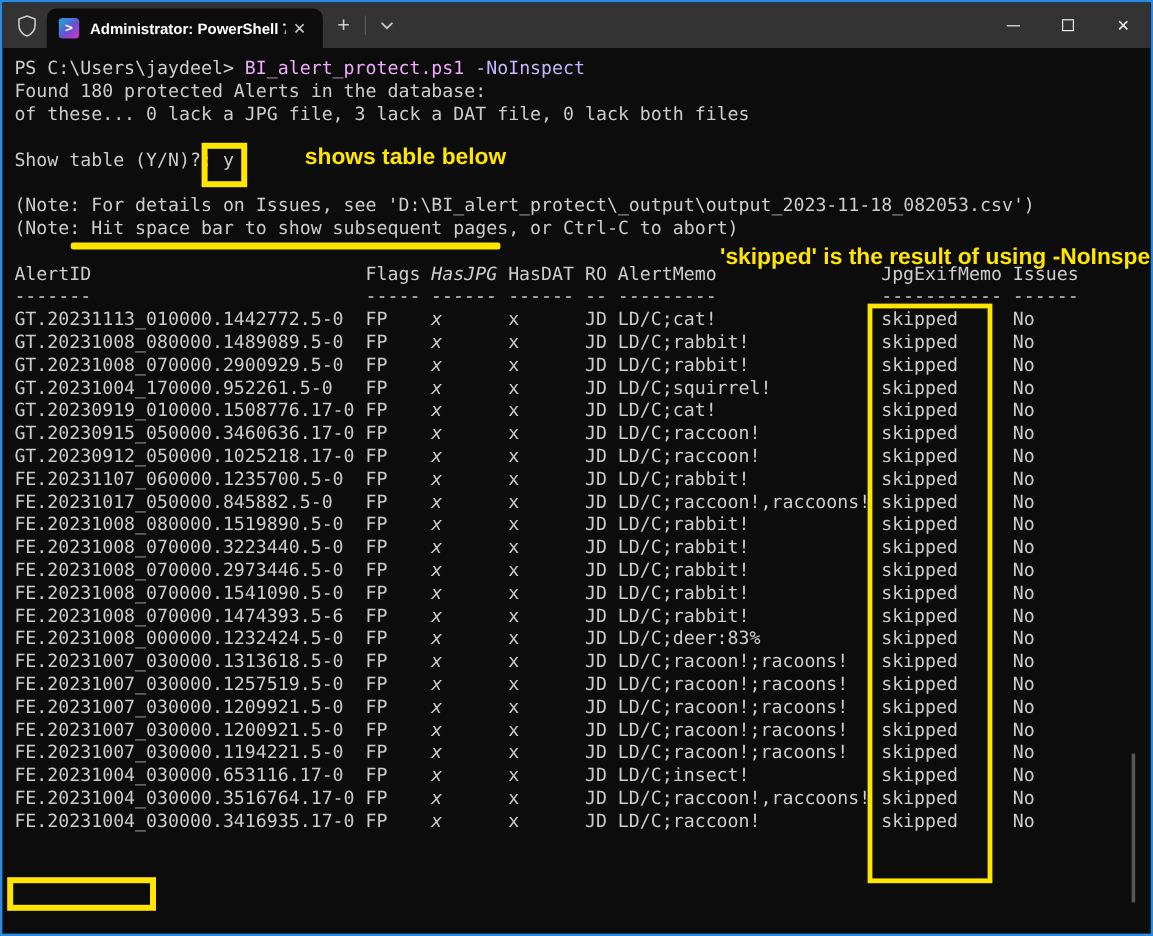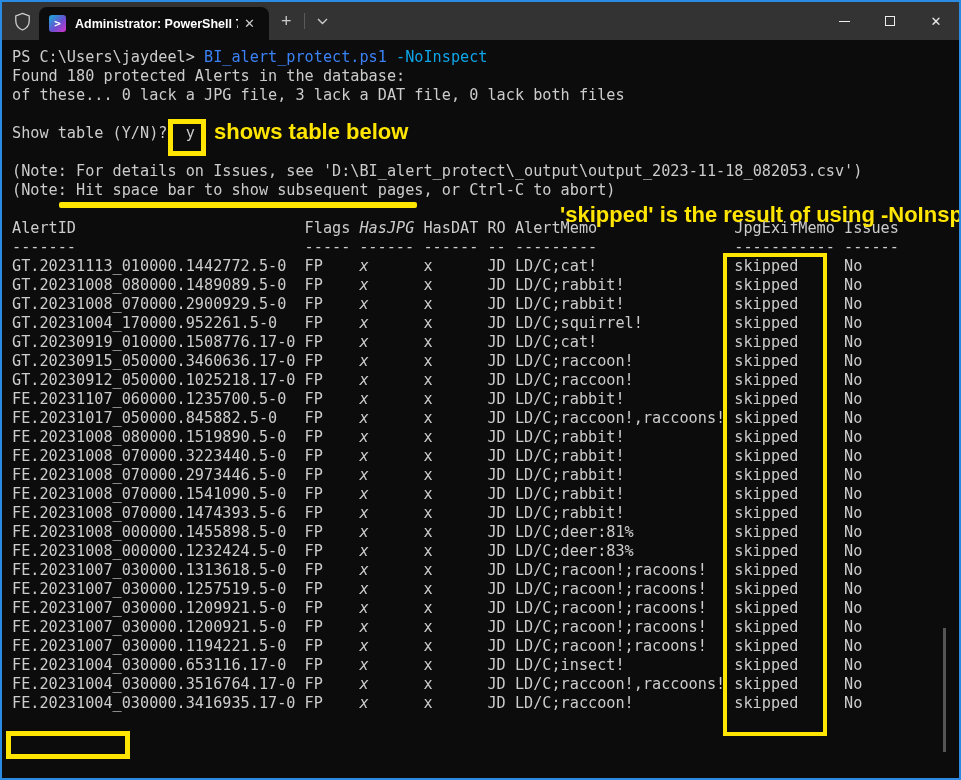--- a/index.html
+++ b/index.html
@@ -35,30 +35,30 @@
   .dropdown-btn { display:flex; align-items:center; padding:0 12px; }
   .win-controls { margin-left:auto; display:flex; }
   .win-btn { width:46px; display:flex; align-items:center; justify-content:center; color:#ededed; }
   .maximize-glyph { width:10px; height:10px; border:1px solid #ededed; }
   .min-glyph { width:11px; height:1px; background:#ededed; }
   .close-glyph { font-size:13px; }
   
   .terminal { position:relative; height:738px; color:#cccccc;
     font-size:15.2px; line-height:19px; padding:8px 0 0 10px; }
   .tline { height:19px; white-space:pre; }
-  .cmd { color:#3b82f6; }
-  .param { color:#0ea5e9; }
+  .cmd { color:#f0abfc; }
+  .param { color:#c4b5fd; }
   .cell { display:inline-block; white-space:pre; vertical-align:top; }
   .c-alertid { width:32ch; } .c-flags { width:6ch; } .c-hasjpg { width:7ch;font-style:italic; }
   .c-hasdat { width:7ch; } .c-ro { width:3ch; } .c-memo { width:24ch; }
   .c-exif { width:12ch; } .c-issues { width:6ch; }
   
   .ann { position:absolute; font-family:"Liberation Sans", sans-serif; }
   .ann-box { position:absolute; border:5px solid #ffe500; }
-  .ann-text { color:#ffe500; font-size:22px; font-weight:bold; white-space:nowrap; }
+  .ann-text { color:#ffe500; font-size:19px; font-weight:bold; white-space:nowrap;margin-left:40px; }
   .ann-underline { position:absolute; background:#ffe500; height:6px; border-radius:2px; }
   .ann-colbox { border-width:4px; }
   .scrollbar-thumb { position:absolute; width:3px; background:#555555; }
 </style>
 </head>
 <body>
 
 <div class="window">
 
   <div class="titlebar">
@@ -110,21 +110,20 @@
         <div class="tline"><span class="cell c-alertid">GT.20230919_010000.1508776.17-0</span><span class="cell c-flags">FP</span><span class="cell c-hasjpg">x</span><span class="cell c-hasdat">x</span><span class="cell c-ro">JD</span><span class="cell c-memo">LD/C;cat!</span><span class="cell c-exif">skipped</span><span class="cell c-issues">No</span></div>
         <div class="tline"><span class="cell c-alertid">GT.20230915_050000.3460636.17-0</span><span class="cell c-flags">FP</span><span class="cell c-hasjpg">x</span><span class="cell c-hasdat">x</span><span class="cell c-ro">JD</span><span class="cell c-memo">LD/C;raccoon!</span><span class="cell c-exif">skipped</span><span class="cell c-issues">No</span></div>
         <div class="tline"><span class="cell c-alertid">GT.20230912_050000.1025218.17-0</span><span class="cell c-flags">FP</span><span class="cell c-hasjpg">x</span><span class="cell c-hasdat">x</span><span class="cell c-ro">JD</span><span class="cell c-memo">LD/C;raccoon!</span><span class="cell c-exif">skipped</span><span class="cell c-issues">No</span></div>
         <div class="tline"><span class="cell c-alertid">FE.20231107_060000.1235700.5-0</span><span class="cell c-flags">FP</span><span class="cell c-hasjpg">x</span><span class="cell c-hasdat">x</span><span class="cell c-ro">JD</span><span class="cell c-memo">LD/C;rabbit!</span><span class="cell c-exif">skipped</span><span class="cell c-issues">No</span></div>
         <div class="tline"><span class="cell c-alertid">FE.20231017_050000.845882.5-0</span><span class="cell c-flags">FP</span><span class="cell c-hasjpg">x</span><span class="cell c-hasdat">x</span><span class="cell c-ro">JD</span><span class="cell c-memo">LD/C;raccoon!,raccoons!</span><span class="cell c-exif">skipped</span><span class="cell c-issues">No</span></div>
         <div class="tline"><span class="cell c-alertid">FE.20231008_080000.1519890.5-0</span><span class="cell c-flags">FP</span><span class="cell c-hasjpg">x</span><span class="cell c-hasdat">x</span><span class="cell c-ro">JD</span><span class="cell c-memo">LD/C;rabbit!</span><span class="cell c-exif">skipped</span><span class="cell c-issues">No</span></div>
         <div class="tline"><span class="cell c-alertid">FE.20231008_070000.3223440.5-0</span><span class="cell c-flags">FP</span><span class="cell c-hasjpg">x</span><span class="cell c-hasdat">x</span><span class="cell c-ro">JD</span><span class="cell c-memo">LD/C;rabbit!</span><span class="cell c-exif">skipped</span><span class="cell c-issues">No</span></div>
         <div class="tline"><span class="cell c-alertid">FE.20231008_070000.2973446.5-0</span><span class="cell c-flags">FP</span><span class="cell c-hasjpg">x</span><span class="cell c-hasdat">x</span><span class="cell c-ro">JD</span><span class="cell c-memo">LD/C;rabbit!</span><span class="cell c-exif">skipped</span><span class="cell c-issues">No</span></div>
         <div class="tline"><span class="cell c-alertid">FE.20231008_070000.1541090.5-0</span><span class="cell c-flags">FP</span><span class="cell c-hasjpg">x</span><span class="cell c-hasdat">x</span><span class="cell c-ro">JD</span><span class="cell c-memo">LD/C;rabbit!</span><span class="cell c-exif">skipped</span><span class="cell c-issues">No</span></div>
         <div class="tline"><span class="cell c-alertid">FE.20231008_070000.1474393.5-6</span><span class="cell c-flags">FP</span><span class="cell c-hasjpg">x</span><span class="cell c-hasdat">x</span><span class="cell c-ro">JD</span><span class="cell c-memo">LD/C;rabbit!</span><span class="cell c-exif">skipped</span><span class="cell c-issues">No</span></div>
-        <div class="tline"><span class="cell c-alertid">FE.20231008_000000.1455898.5-0</span><span class="cell c-flags">FP</span><span class="cell c-hasjpg">x</span><span class="cell c-hasdat">x</span><span class="cell c-ro">JD</span><span class="cell c-memo">LD/C;deer:81%</span><span class="cell c-exif">skipped</span><span class="cell c-issues">No</span></div>
         <div class="tline"><span class="cell c-alertid">FE.20231008_000000.1232424.5-0</span><span class="cell c-flags">FP</span><span class="cell c-hasjpg">x</span><span class="cell c-hasdat">x</span><span class="cell c-ro">JD</span><span class="cell c-memo">LD/C;deer:83%</span><span class="cell c-exif">skipped</span><span class="cell c-issues">No</span></div>
         <div class="tline"><span class="cell c-alertid">FE.20231007_030000.1313618.5-0</span><span class="cell c-flags">FP</span><span class="cell c-hasjpg">x</span><span class="cell c-hasdat">x</span><span class="cell c-ro">JD</span><span class="cell c-memo">LD/C;racoon!;racoons!</span><span class="cell c-exif">skipped</span><span class="cell c-issues">No</span></div>
         <div class="tline"><span class="cell c-alertid">FE.20231007_030000.1257519.5-0</span><span class="cell c-flags">FP</span><span class="cell c-hasjpg">x</span><span class="cell c-hasdat">x</span><span class="cell c-ro">JD</span><span class="cell c-memo">LD/C;racoon!;racoons!</span><span class="cell c-exif">skipped</span><span class="cell c-issues">No</span></div>
         <div class="tline"><span class="cell c-alertid">FE.20231007_030000.1209921.5-0</span><span class="cell c-flags">FP</span><span class="cell c-hasjpg">x</span><span class="cell c-hasdat">x</span><span class="cell c-ro">JD</span><span class="cell c-memo">LD/C;racoon!;racoons!</span><span class="cell c-exif">skipped</span><span class="cell c-issues">No</span></div>
         <div class="tline"><span class="cell c-alertid">FE.20231007_030000.1200921.5-0</span><span class="cell c-flags">FP</span><span class="cell c-hasjpg">x</span><span class="cell c-hasdat">x</span><span class="cell c-ro">JD</span><span class="cell c-memo">LD/C;racoon!;racoons!</span><span class="cell c-exif">skipped</span><span class="cell c-issues">No</span></div>
         <div class="tline"><span class="cell c-alertid">FE.20231007_030000.1194221.5-0</span><span class="cell c-flags">FP</span><span class="cell c-hasjpg">x</span><span class="cell c-hasdat">x</span><span class="cell c-ro">JD</span><span class="cell c-memo">LD/C;racoon!;racoons!</span><span class="cell c-exif">skipped</span><span class="cell c-issues">No</span></div>
         <div class="tline"><span class="cell c-alertid">FE.20231004_030000.653116.17-0</span><span class="cell c-flags">FP</span><span class="cell c-hasjpg">x</span><span class="cell c-hasdat">x</span><span class="cell c-ro">JD</span><span class="cell c-memo">LD/C;insect!</span><span class="cell c-exif">skipped</span><span class="cell c-issues">No</span></div>
         <div class="tline"><span class="cell c-alertid">FE.20231004_030000.3516764.17-0</span><span class="cell c-flags">FP</span><span class="cell c-hasjpg">x</span><span class="cell c-hasdat">x</span><span class="cell c-ro">JD</span><span class="cell c-memo">LD/C;raccoon!,raccoons!</span><span class="cell c-exif">skipped</span><span class="cell c-issues">No</span></div>
         <div class="tline"><span class="cell c-alertid">FE.20231004_030000.3416935.17-0</span><span class="cell c-flags">FP</span><span class="cell c-hasjpg">x</span><span class="cell c-hasdat">x</span><span class="cell c-ro">JD</span><span class="cell c-memo">LD/C;raccoon!</span><span class="cell c-exif">skipped</span><span class="cell c-issues">No</span></div>
       </div>

